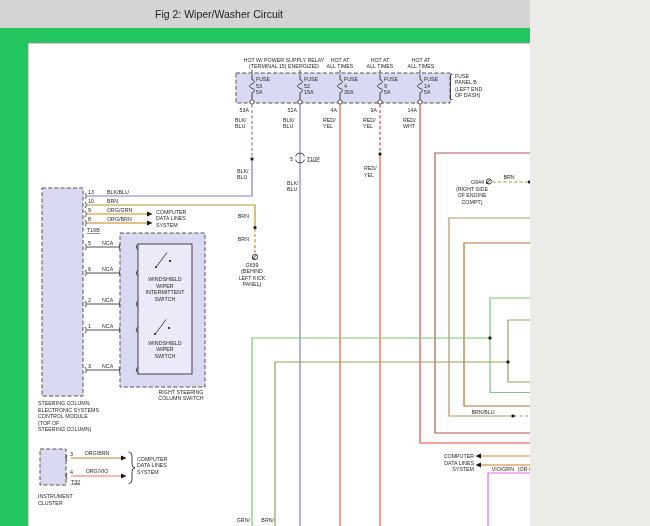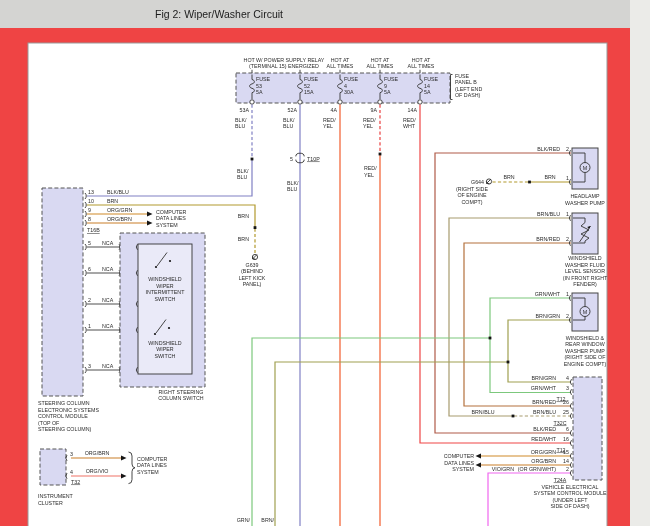--- a/index.html
+++ b/index.html
@@ -1,16 +1,16 @@
 <!DOCTYPE html>
 <html><head>
 <meta charset="utf-8">
 <style>
   html,body{margin:0;padding:0;background:#ebebe8;}
-  #stage{width:630px;height:526px;position:relative;overflow:hidden;background:#ef4444;}
+  #stage{width:530px;height:526px;position:relative;overflow:hidden;background:#22c55e;}
   svg{display:block;}
   .t{font-family:"Liberation Sans",sans-serif;font-size:5.3px;fill:#2b2b2b;}
   .tt{font-family:"Liberation Sans",sans-serif;font-size:10.5px;fill:#1c1c1c;}
   .tm{text-anchor:middle;}
   .te{text-anchor:end;}
   .tu{text-decoration:underline;}
   .w{fill:none;stroke-width:1.2;}
   .w9{fill:none;stroke-width:.9;stroke:#3a3a3a;}
   .wd{stroke-dasharray:3.2,2.2;}
   .bx{stroke:#555;stroke-width:1;stroke-dasharray:4,2.2;}

